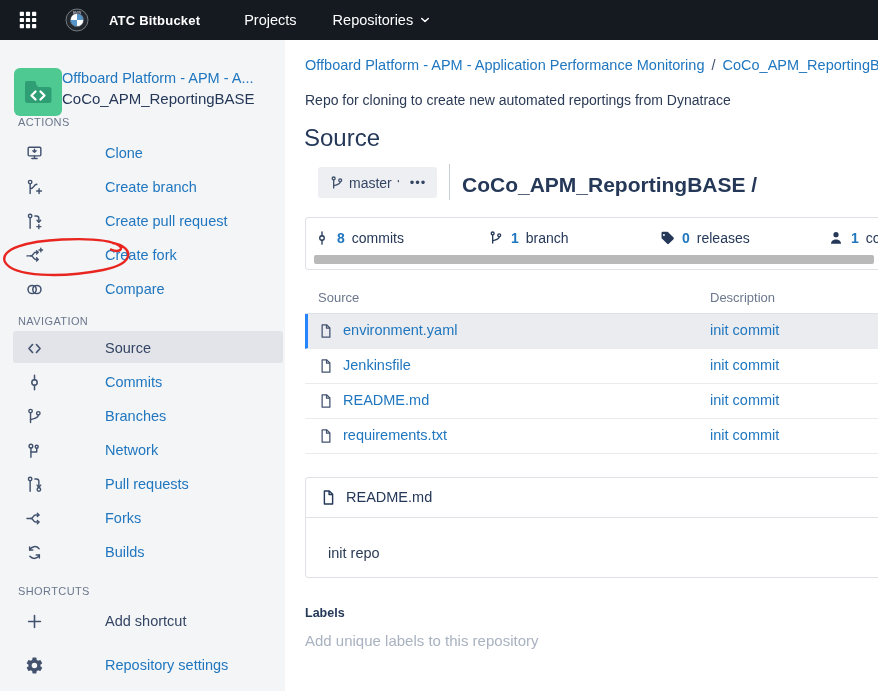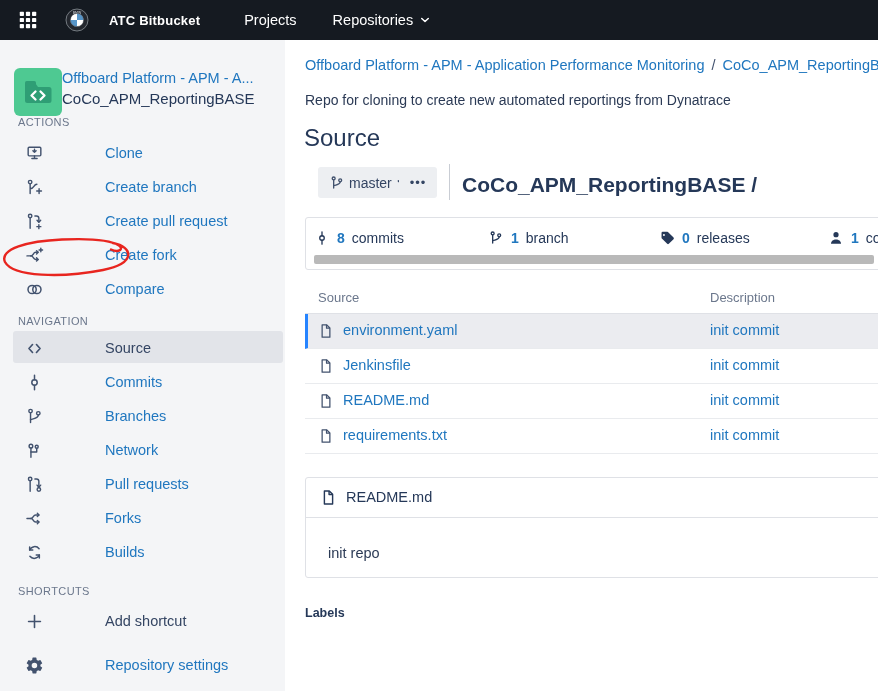--- a/index.html
+++ b/index.html
@@ -428,14 +428,15 @@
             <path d="M6.2 2.8h6.9l4.7 4.7v13.7H6.2z"></path>
             <path d="M12.8 2.8v4.9h5"></path>
           </svg>
       </span>
       <span class="readme-title">README.md</span>
     </div>
     <div class="readme-body">init repo</div>
   </div>
 
   <div class="main-text labels-title">Labels</div>
+  <div class="main-text labels-placeholder">Add unique labels to this repository</div>
 
 </div>
 
 </body></html>

